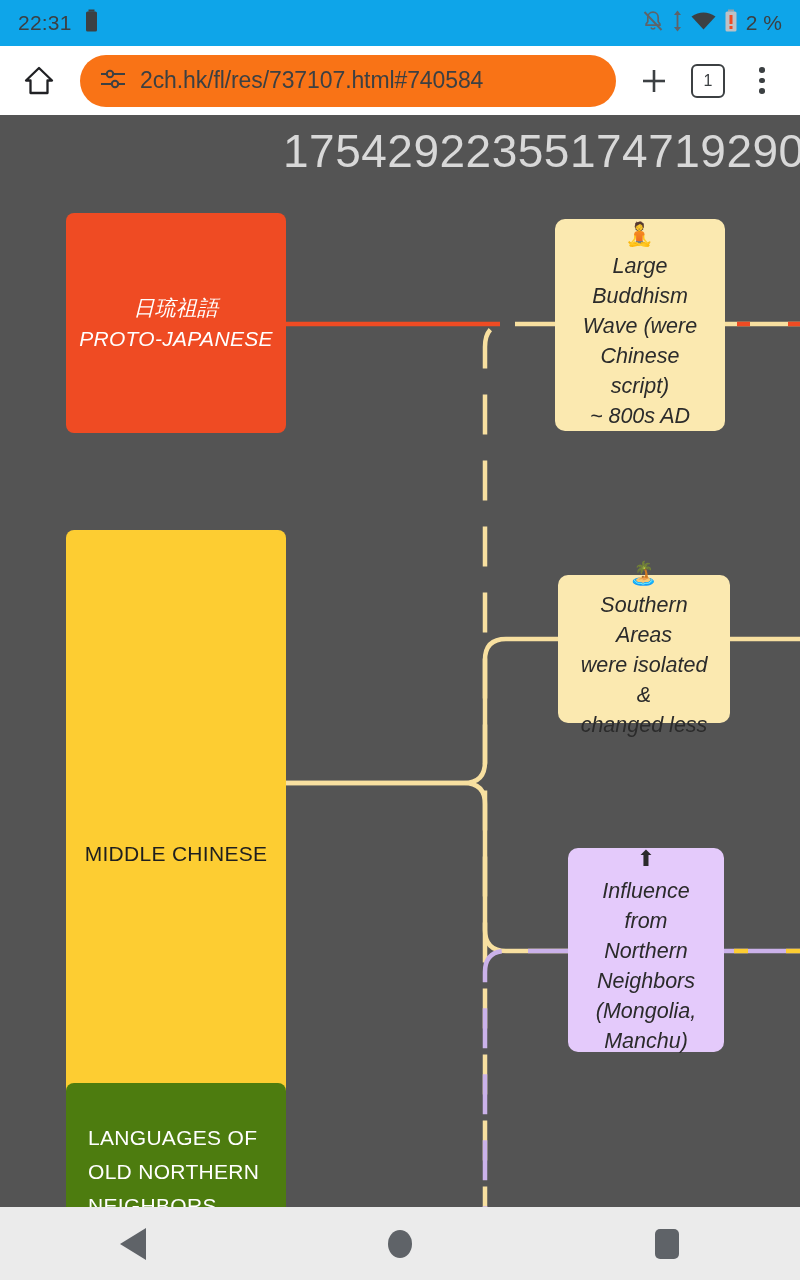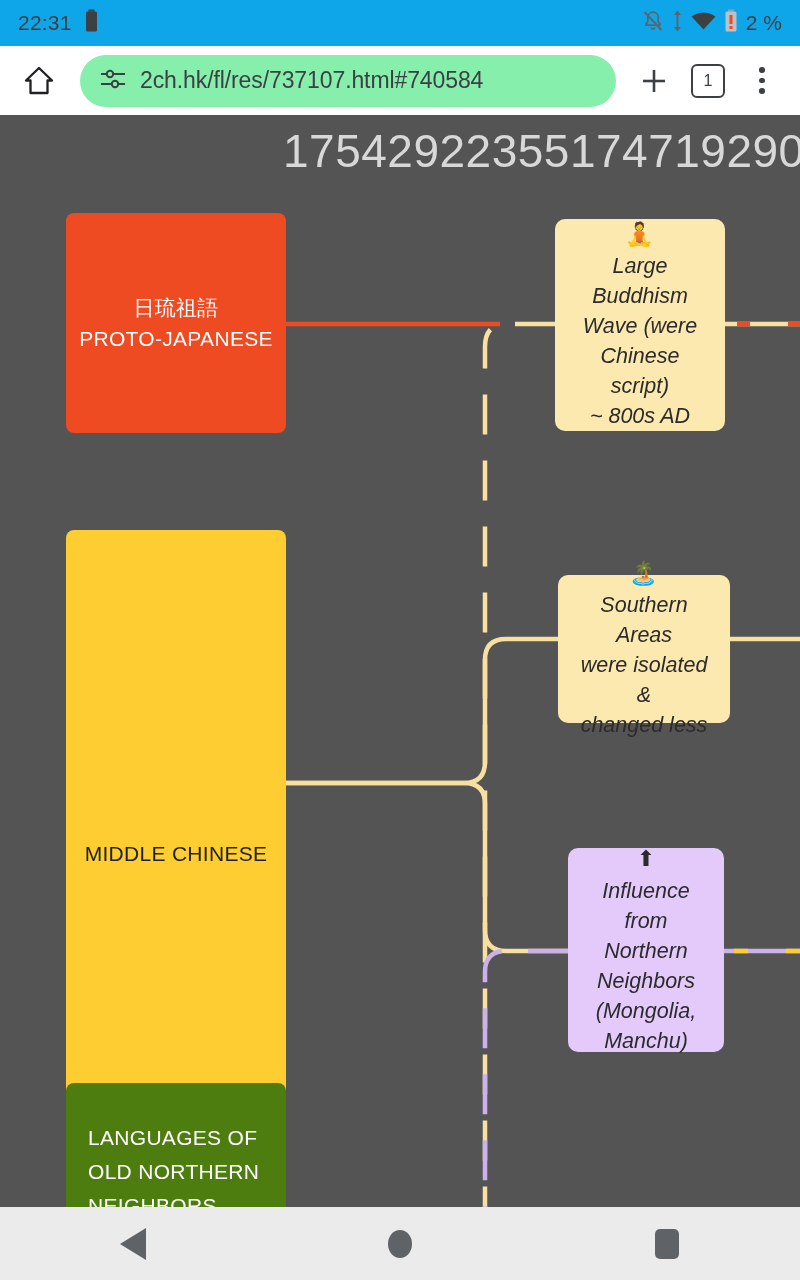--- a/index.html
+++ b/index.html
@@ -60,21 +60,21 @@
     width: 46px;
     height: 46px;
     display: flex;
     align-items: center;
     justify-content: center;
     flex: 0 0 auto;
   }
   .omnibox {
     flex: 1 1 auto;
     height: 52px;
-    background: #86efac;
+    background: #f97316;
     border-radius: 26px;
     display: flex;
     align-items: center;
     padding: 0 20px;
     box-sizing: border-box;
     gap: 14px;
     margin: 0 8px 0 12px;
     min-width: 0;
   }
   .omnibox-url {
@@ -156,20 +156,21 @@
     justify-content: center;
     text-align: center;
   }
 
   .node-proto {
     left: 66px; top: 98px;
     width: 220px; height: 220px;
     background: #ef4b23;
     border-radius: 8px;
     color: #ffffff;
+    font-style: italic;
   }
   .node-proto .ln {
     font-size: 21px;
     line-height: 31px;
     letter-spacing: 0.3px;
   }
 
   .node-middle-chinese {
     left: 66px; top: 415px;
     width: 220px; height: 648px;

